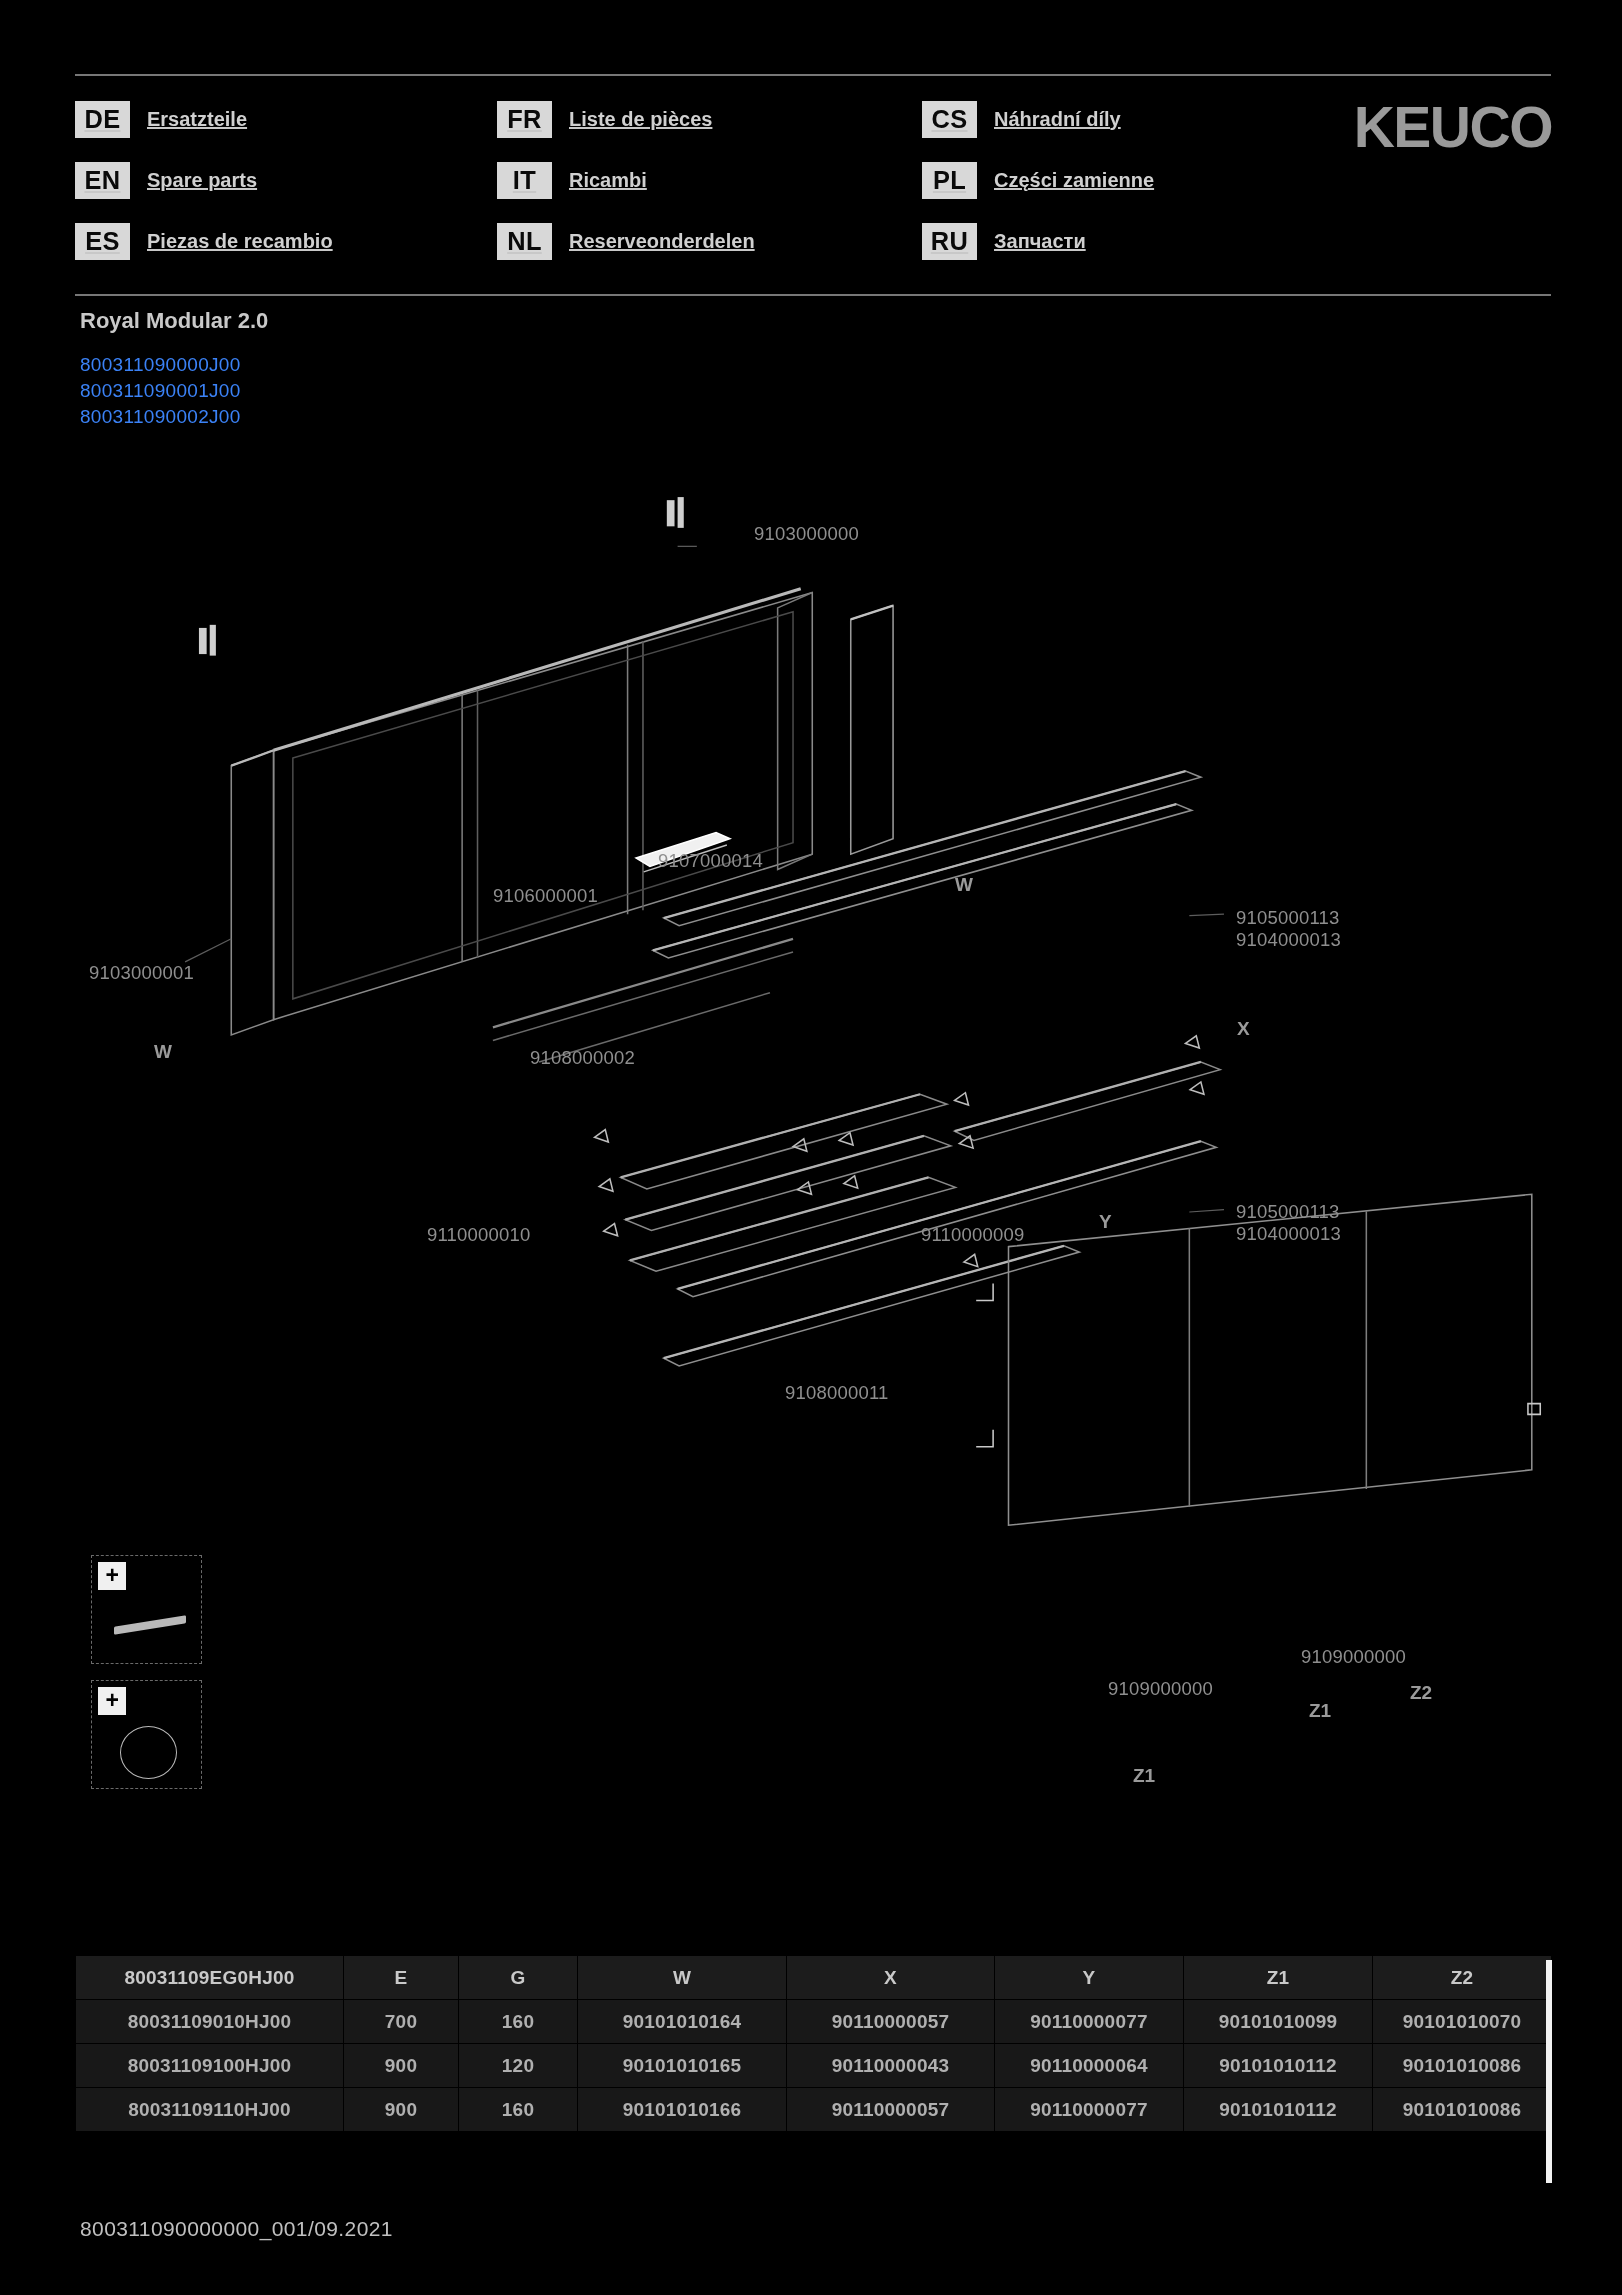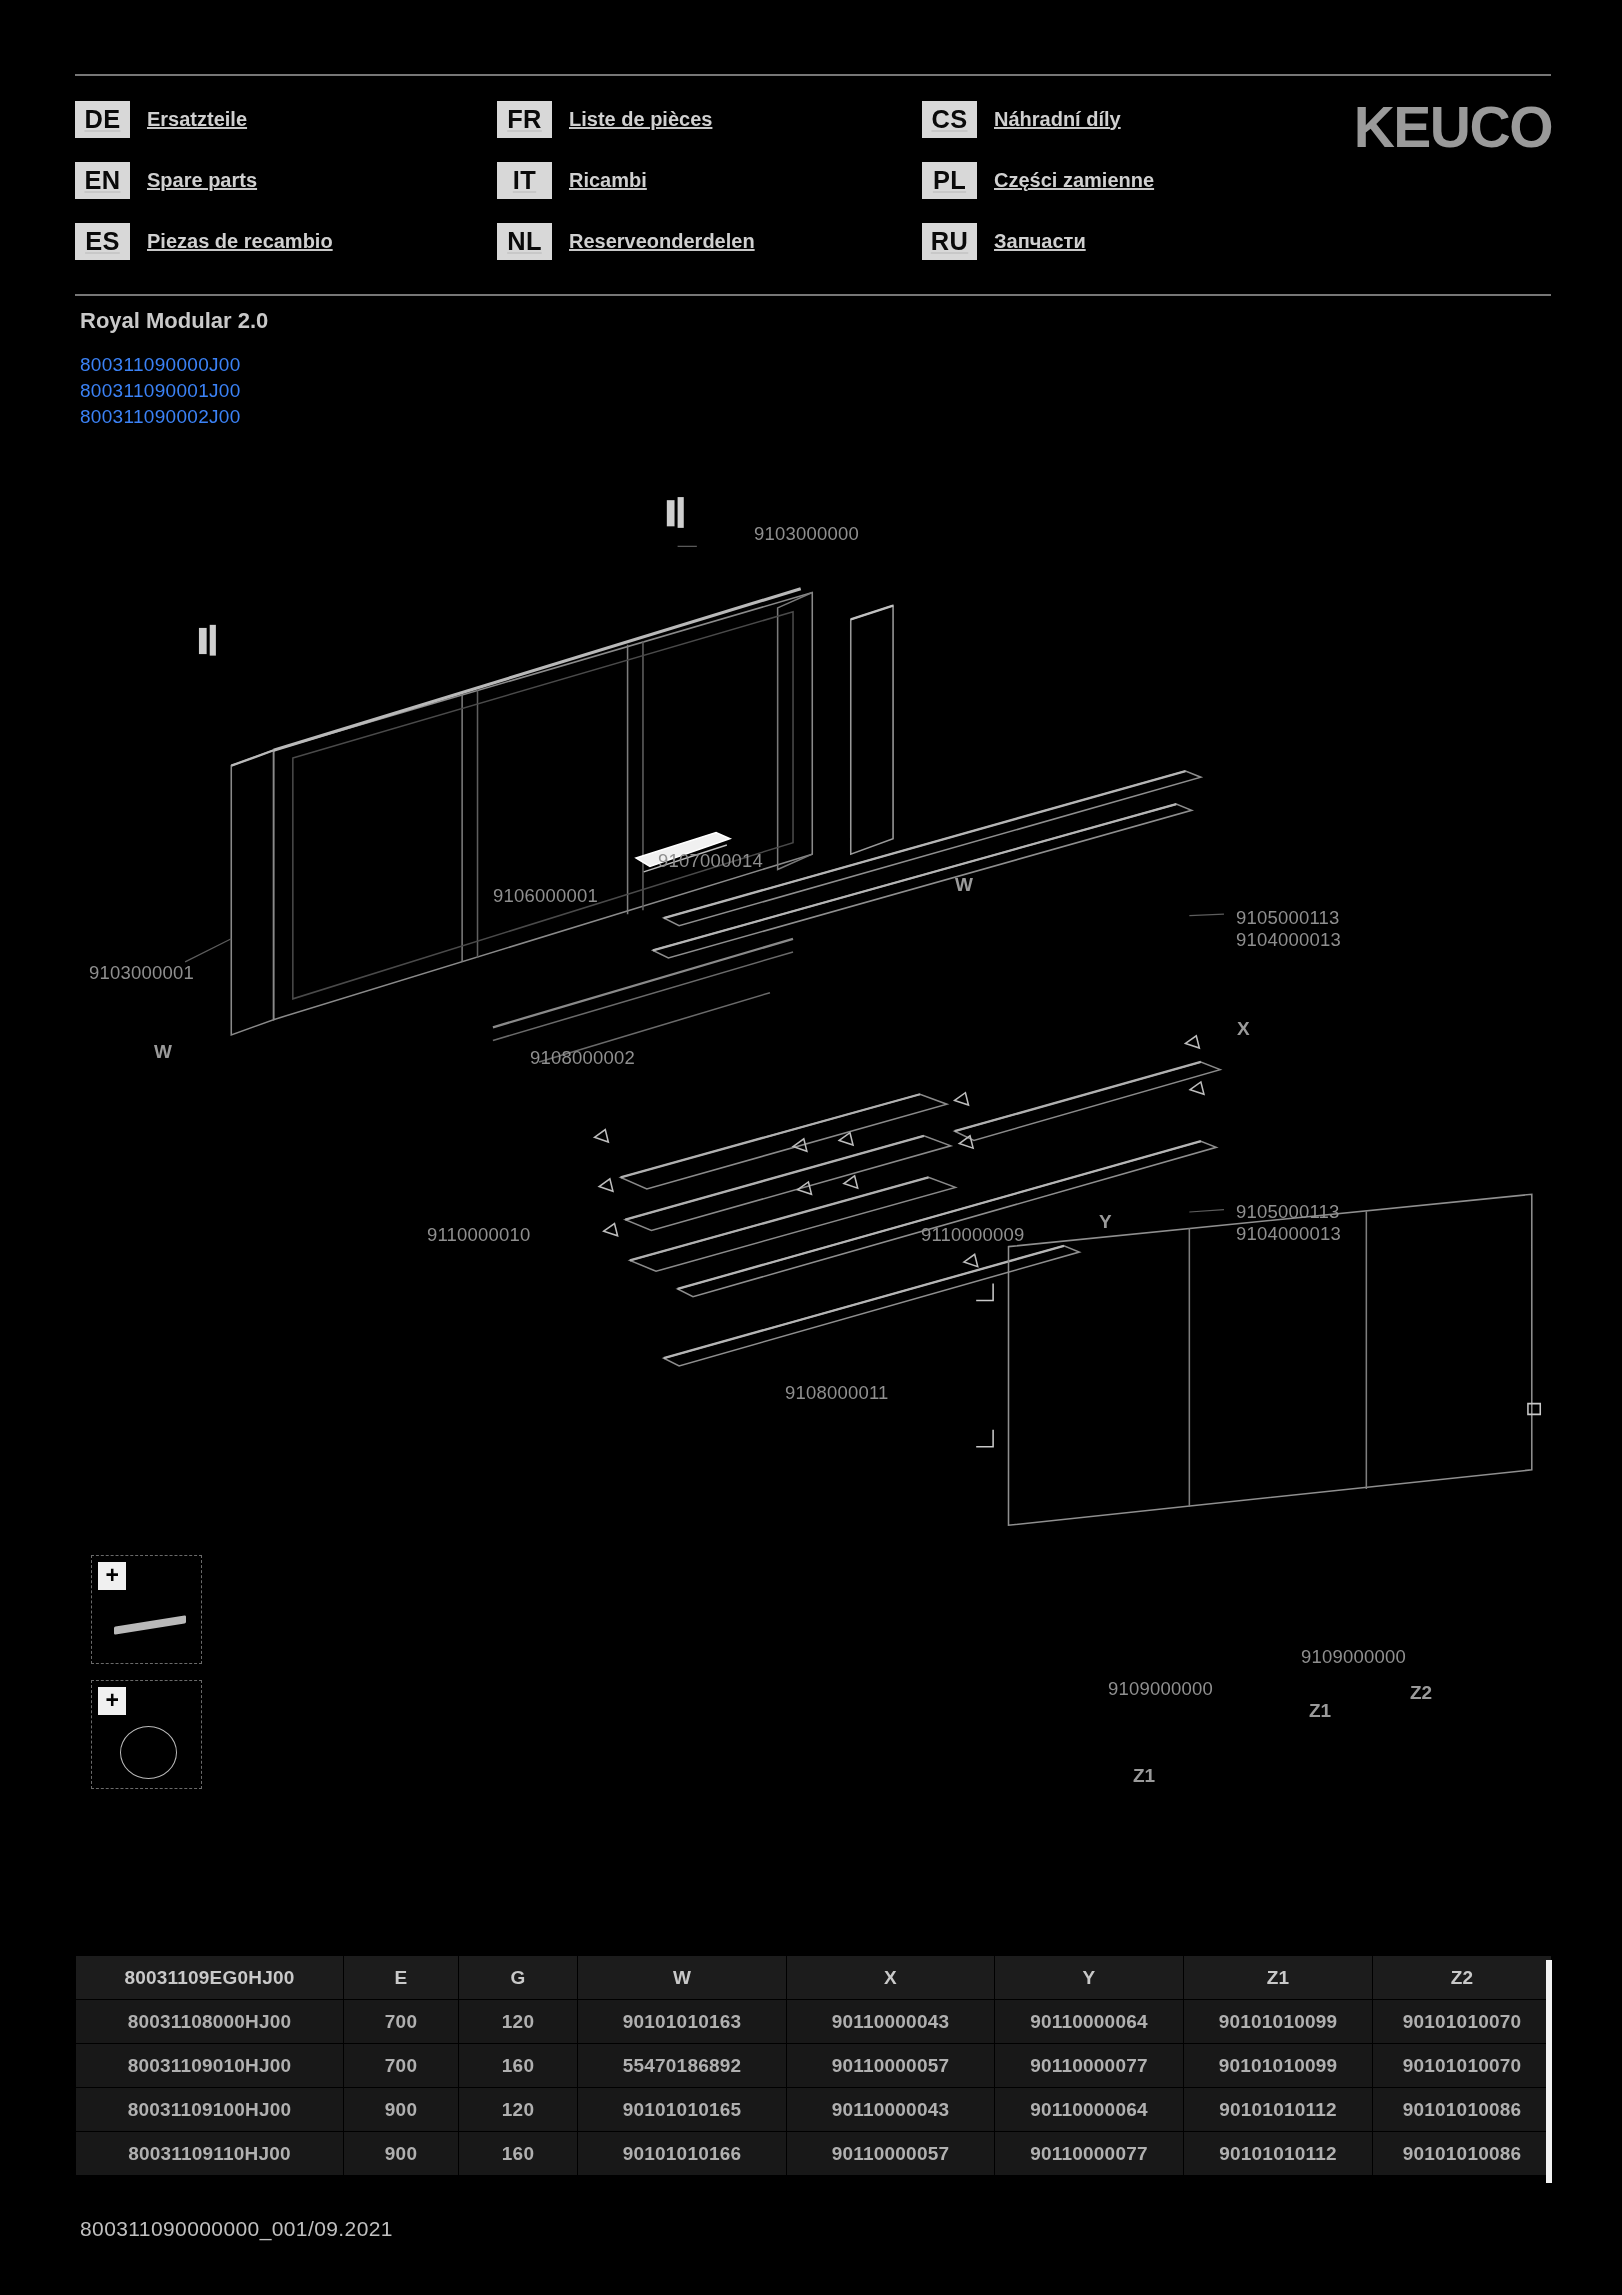--- a/index.html
+++ b/index.html
@@ -407,34 +407,24 @@
           <th>G</th>
           <th>W</th>
           <th>X</th>
           <th>Y</th>
           <th>Z1</th>
           <th>Z2</th>
         </tr>
       </thead>
       <tbody>
         <tr>
-          <td>80031108000HJ00</td>
-          <td>700</td>
-          <td>120</td>
-          <td>90101010163</td>
-          <td>90110000043</td>
-          <td>90110000064</td>
-          <td>90101010099</td>
-          <td>90101010070</td>
-        </tr>
-        <tr>
           <td>80031109010HJ00</td>
           <td>700</td>
           <td>160</td>
-          <td>55470186892</td>
+          <td>90101010164</td>
           <td>90110000057</td>
           <td>90110000077</td>
           <td>90101010099</td>
           <td>90101010070</td>
         </tr>
         <tr>
           <td>80031109100HJ00</td>
           <td>900</td>
           <td>120</td>
           <td>90101010165</td>

